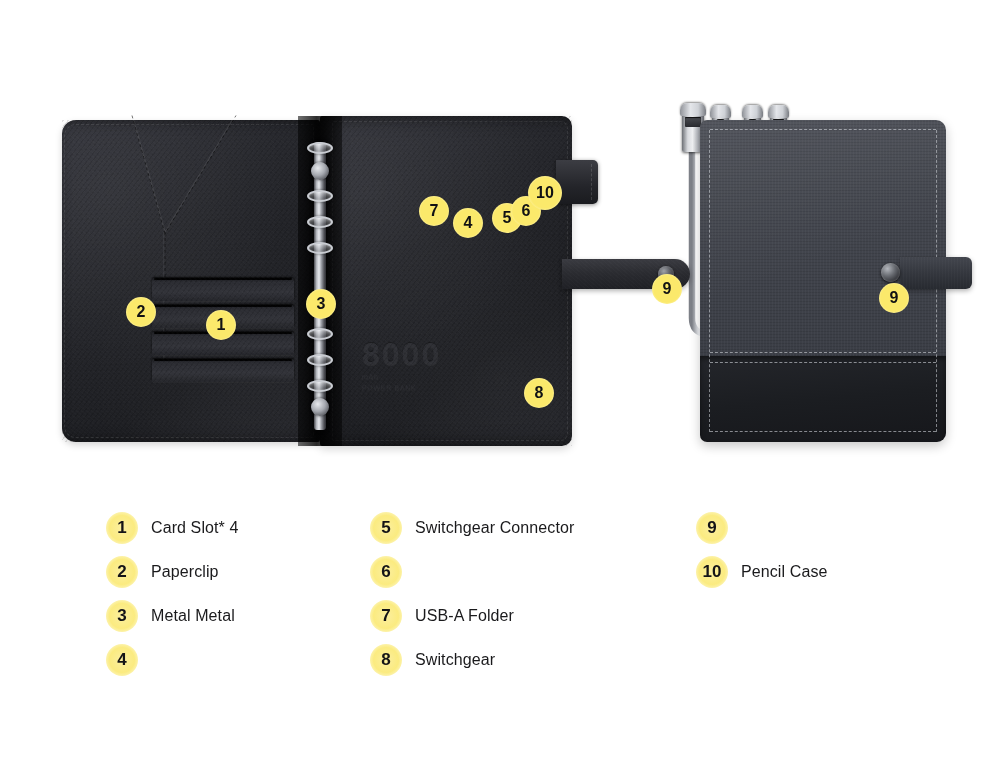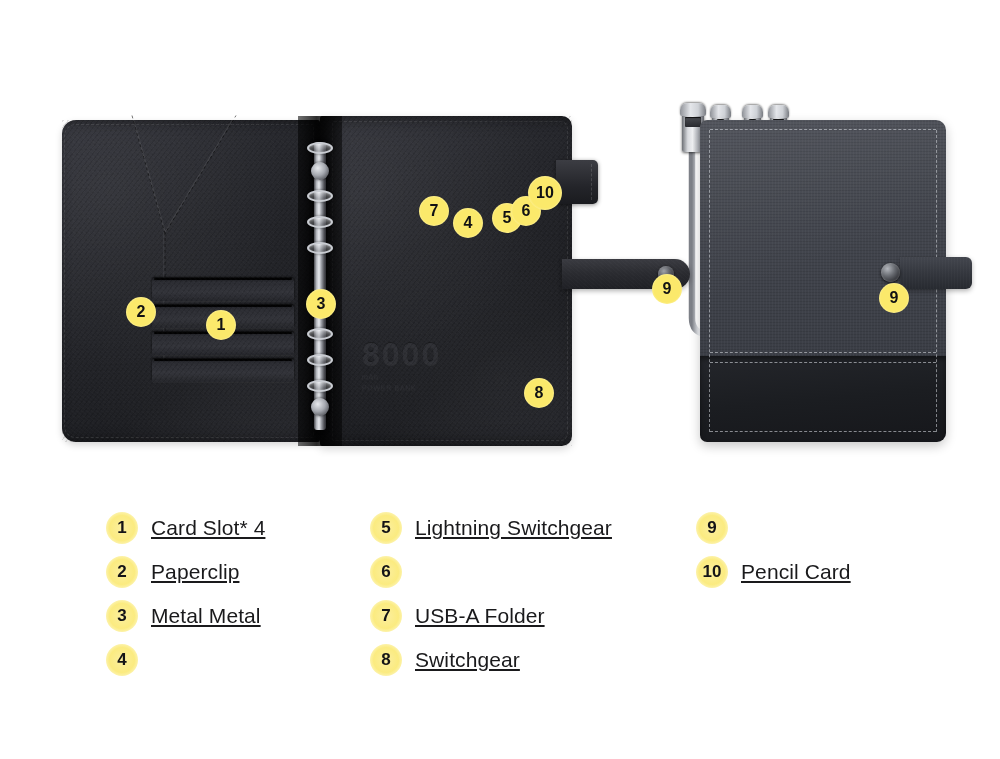--- a/index.html
+++ b/index.html
@@ -259,23 +259,22 @@
   .legend-badge {
     flex: 0 0 auto;
     width:32px; height:32px;
     display:flex; align-items:center; justify-content:center;
     border-radius:50%;
     font-size:17px; font-weight:bold; color:#141416;
     background: radial-gradient(circle, #fbefa0 0%, #fbeb80 55%, #fdf5b8 76%, rgba(253,245,184,0) 100%);
   }
   .legend-label {
     margin-left:13px;
-    font-size:21px; color:#1a1a1c; white-space:nowrap;
+    font-size:16px; color:#1a1a1c; white-space:nowrap;
     letter-spacing:.1px;
-    text-decoration:underline;
   }
 </style>
 </head>
 <body>
 
 <div id="page">
 
   <div id="photo-area">
 
     <div id="open-notebook">
@@ -419,39 +418,39 @@
         <div class="legend-label">Metal Metal</div>
       </div>
       <div class="legend-row">
         <div class="legend-badge">4</div>
       </div>
     </div>
 
     <div class="legend-col" id="legend-col-1">
       <div class="legend-row">
         <div class="legend-badge">5</div>
-        <div class="legend-label">Lightning Switchgear</div>
+        <div class="legend-label">Switchgear Connector</div>
       </div>
       <div class="legend-row">
         <div class="legend-badge">6</div>
       </div>
       <div class="legend-row">
         <div class="legend-badge">7</div>
         <div class="legend-label">USB-A Folder</div>
       </div>
       <div class="legend-row">
         <div class="legend-badge">8</div>
         <div class="legend-label">Switchgear</div>
       </div>
     </div>
 
     <div class="legend-col" id="legend-col-2">
       <div class="legend-row">
         <div class="legend-badge">9</div>
       </div>
       <div class="legend-row">
         <div class="legend-badge">10</div>
-        <div class="legend-label">Pencil Card</div>
+        <div class="legend-label">Pencil Case</div>
       </div>
     </div>
 
   </div>
 </div>
 
 </body></html>

